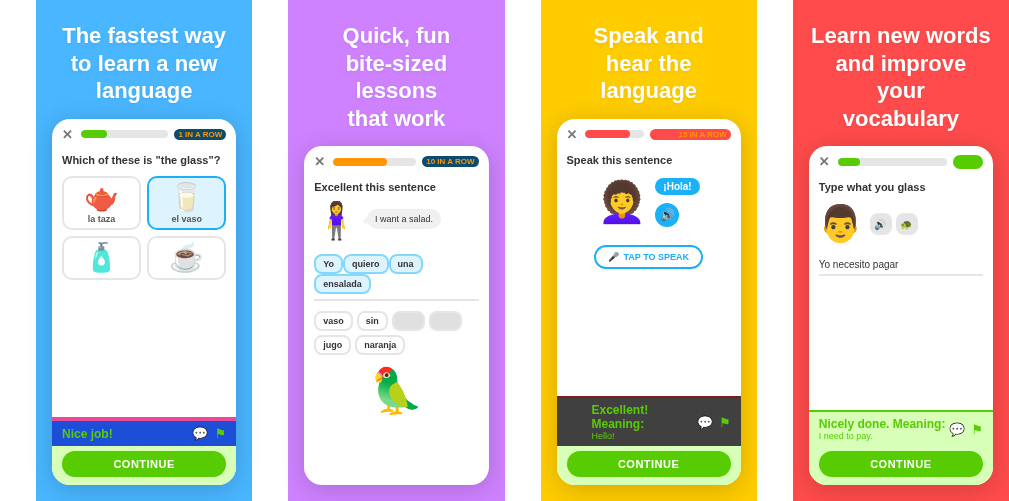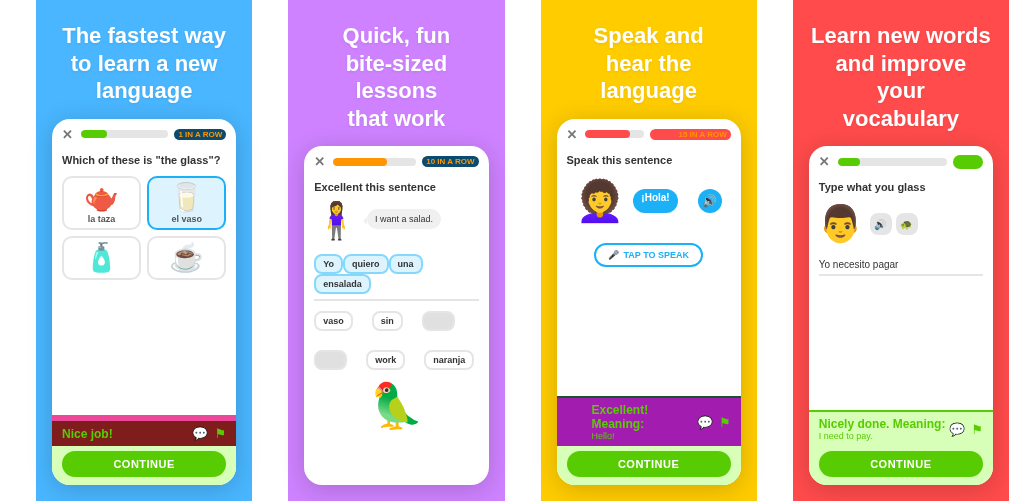--- a/index.html
+++ b/index.html
@@ -163,21 +163,21 @@
       position: absolute;
       left: -8px;
       top: 8px;
       border: 4px solid transparent;
       border-right-color: #f0f0f0;
     }
 
     .word-bank {
       display: flex;
       flex-wrap: wrap;
-      gap: 19px;
+      gap: 4px;
       margin-top: 4px;
     }
 
     .word-chip {
       border: 2px solid #e5e5e5;
       border-radius: 8px;
       padding: 3px 7px;
       font-size: 9px;
       color: #333;
       font-weight: 600;
@@ -308,22 +308,22 @@
       border-radius: 14px;
       font-size: 11px;
       font-weight: 800;
       padding: 7px 0;
       margin-top: 5px;
       cursor: pointer;
       letter-spacing: 0.5px;
     }
 
     .nice-job-bar {
-      background: #7f1d1d;
-      border-top: 6px solid #ec4899;
+      background: #1d4ed8;
+      border-top: 4px solid #ec4899;
       padding: 5px 10px;
       display: flex;
       align-items: center;
       justify-content: space-between;
     }
 
     .nice-job-text {
       font-size: 12px;
       font-weight: 800;
       color: #58cc02;
@@ -414,21 +414,21 @@
         <span class="word-chip used">Yo</span>
         <span class="word-chip used">quiero</span>
         <span class="word-chip used">una</span>
         <span class="word-chip used">ensalada</span>
       </div>
       <div class="word-bank">
         <span class="word-chip">vaso</span>
         <span class="word-chip">sin</span>
         <span class="word-chip" style="background:#e0e0e0; color: #aaa;">&nbsp;&nbsp;&nbsp;&nbsp;&nbsp;&nbsp;</span>
         <span class="word-chip" style="background:#e0e0e0; color: #aaa;">&nbsp;&nbsp;&nbsp;&nbsp;&nbsp;&nbsp;</span>
-        <span class="word-chip">work</span>
+        <span class="word-chip">jugo</span>
         <span class="word-chip">naranja</span>
       </div>
       <div class="owl-figure">🦜</div>
     </div>
   </div>
 </div>
 
 <div class="panel panel-yellow">
   <div class="panel-heading">Speak and<br>hear the<br>language</div>
   <div class="phone-mockup">
@@ -436,31 +436,31 @@
       <span class="close-x">✕</span>
       <div class="progress-bar-bg">
         <div class="progress-bar-fill progress-fill-yellow"></div>
       </div>
       <span class="small-streak" style="background:#ff4b4b;padding-left:28px;">15 IN A ROW</span>
     </div>
     <div class="phone-content">
       <div class="phone-question">Speak this sentence</div>
       <div class="speak-character">
         <div class="speak-char-figure">👩‍🦱</div>
-        <div style="display:flex; flex-direction: row; gap:20px;">
+        <div style="display:flex; flex-direction: column; gap:8px;">
           <div class="hola-bubble">¡Hola!</div>
           <div class="speaker-badge">🔊</div>
         </div>
       </div>
       <div class="tap-to-speak">
         <span>🎤</span>
         <span>TAP TO SPEAK</span>
       </div>
     </div>
-    <div class="nice-job-bar" style="background: #a21caf; border-top: 2px solid #14532d; padding-left: 35px;">
+    <div class="nice-job-bar" style="background: #404040; border-top: 2px solid #7f1d1d; padding-left: 35px;">
       <div>
         <div class="nice-job-text">Excellent! Meaning:</div>
         <div class="result-sub">Hello!</div>
       </div>
       <div class="bottom-icons">
         <span class="bottom-icon">💬</span>
         <span class="bottom-icon">⚑</span>
       </div>
     </div>
     <div style="padding: 0 10px 8px; background: #d7ffb8;">

